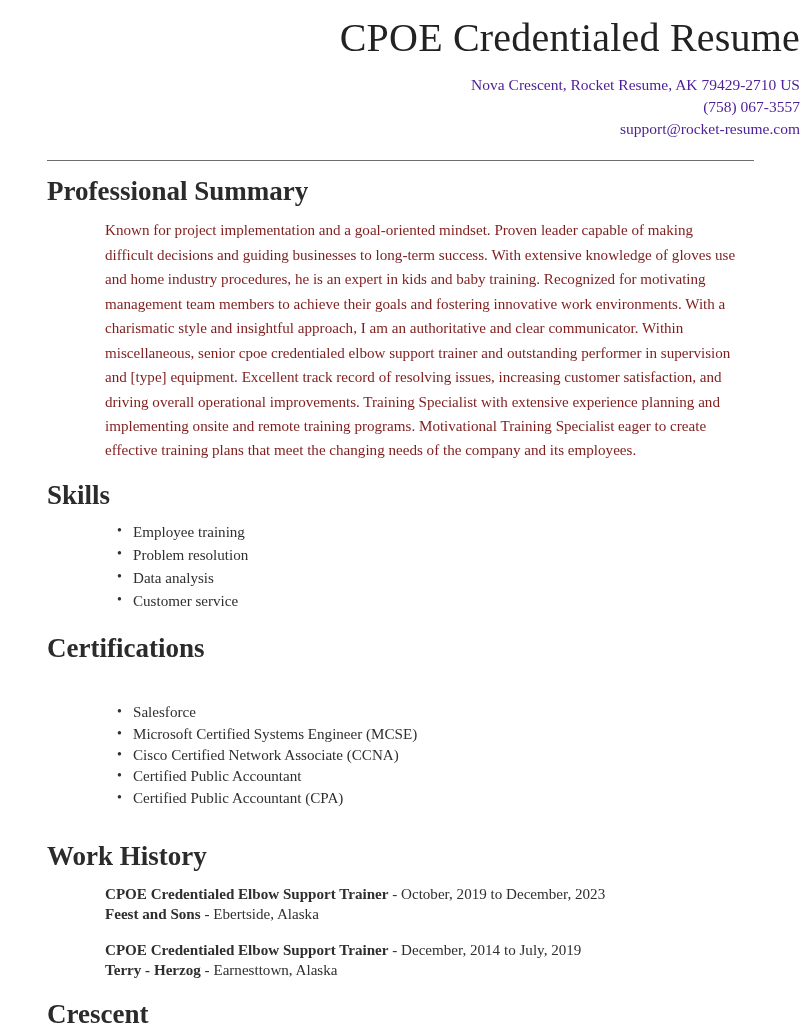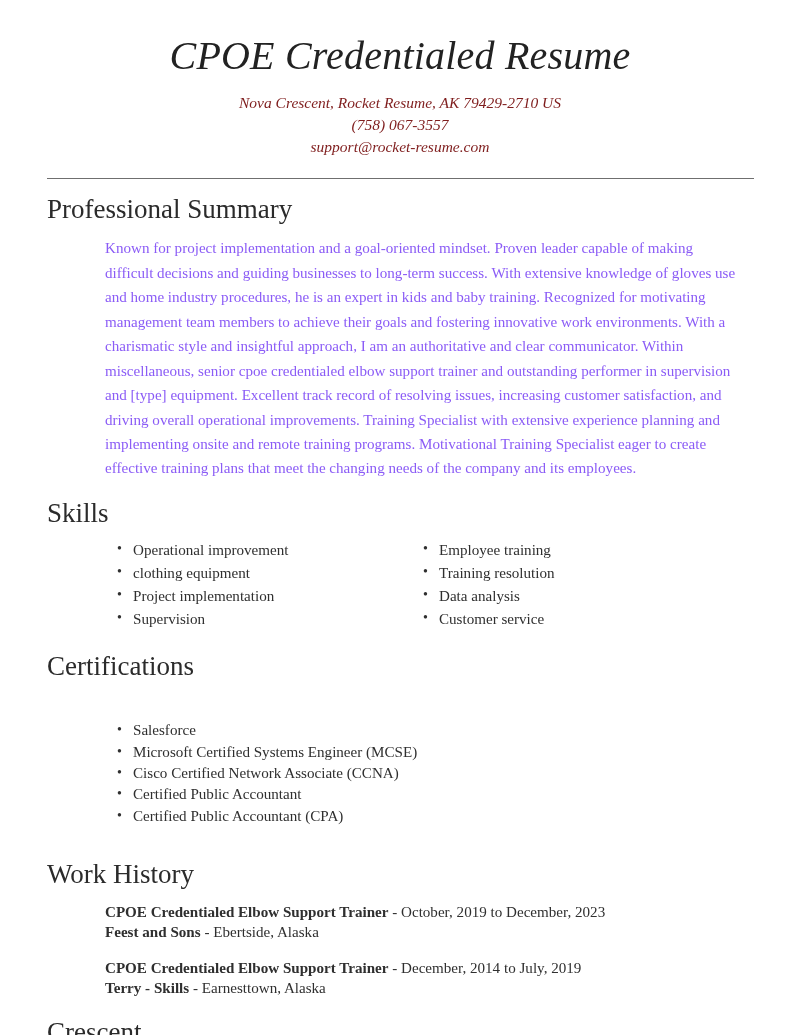--- a/index.html
+++ b/index.html
@@ -15,39 +15,38 @@
     background: #ffffff;
     margin: 0;
     font-family: "Liberation Serif", "DejaVu Serif", serif;
     color: #2f2f2f;
     overflow: hidden;
     box-sizing: border-box;
   }
 
   
   .header {
-    padding-top: 34px;
-    text-align: center;
-    font-style: italic;
+    padding-top: 16px;
+    text-align: right;
   }
   .resume-title {
     font-family: "Liberation Serif", "DejaVu Serif", serif;
     font-size: 40px;
     font-weight: 400;
     line-height: 1.12;
     letter-spacing: 0.2px;
     color: #222222;
     margin: 0 0 13px 0;
   }
   .contact-line {
     font-family: "Liberation Serif", "DejaVu Serif", serif;
     font-size: 15.5px;
     font-weight: 400;
     line-height: 1.42;
-    color: #7f1d1d;
+    color: #4c1d95;
     margin: 0;
   }
 
   .divider {
     margin: 20px auto 0 auto;
     width: 707px;
     height: 0;
     border: 0;
     border-top: 1.6px solid #6f6f6f;
   }
@@ -56,36 +55,36 @@
   .content {
     padding: 0 47px;
     box-sizing: border-box;
   }
   .section {
     margin-top: 16px;
   }
   .section-heading {
     font-family: "Liberation Serif", "DejaVu Serif", serif;
     font-size: 27px;
-    font-weight: 400;
+    font-weight: 700;
     line-height: 1.1;
     color: #2b2b2b;
     margin: 0 0 12px 0;
   }
   .section-body {
     padding-left: 58px;
     box-sizing: border-box;
   }
 
   
   .summary-text {
     font-family: "Liberation Serif", "DejaVu Serif", serif;
     font-size: 15.1px;
     line-height: 1.62;
-    color: #8b5cf6;
+    color: #7f1d1d;
     margin: 0;
     text-align: left;
     padding-right: 8px;
   }
 
   
   .bullet-cols {
     display: flex;
     flex-direction: row;
     align-items: flex-start;
@@ -173,30 +172,22 @@
         <p class="summary-text">Known for project implementation and a goal-oriented mindset. Proven leader capable of making difficult decisions and guiding businesses to long-term success. With extensive knowledge of gloves use and home industry procedures, he is an expert in kids and baby training. Recognized for motivating management team members to achieve their goals and fostering innovative work environments. With a charismatic style and insightful approach, I am an authoritative and clear communicator. Within miscellaneous, senior cpoe credentialed elbow support trainer and outstanding performer in supervision and [type] equipment. Excellent track record of resolving issues, increasing customer satisfaction, and driving overall operational improvements. Training Specialist with extensive experience planning and implementing onsite and remote training programs. Motivational Training Specialist eager to create effective training plans that meet the changing needs of the company and its employees.</p>
       </div>
     </div>
 
     <div class="section sec-skills">
       <h2 class="section-heading">Skills</h2>
       <div class="section-body">
         <div class="bullet-cols">
           <div class="bullet-col">
             <ul class="bullets">
-              <li><span>Operational improvement</span></li>
-              <li><span>clothing equipment</span></li>
-              <li><span>Project implementation</span></li>
-              <li><span>Supervision</span></li>
-            </ul>
-          </div>
-          <div class="bullet-col">
-            <ul class="bullets">
               <li><span>Employee training</span></li>
-              <li><span>Training resolution</span></li>
+              <li><span>Problem resolution</span></li>
               <li><span>Data analysis</span></li>
               <li><span>Customer service</span></li>
             </ul>
           </div>
         </div>
       </div>
     </div>
 
     <div class="section sec-certs">
       <h2 class="section-heading">Certifications</h2>
@@ -224,21 +215,21 @@
           <div class="entry-line">
             <span class="strong">Feest and Sons</span><span class="reg"> - Ebertside, Alaska</span>
           </div>
         </div>
 
         <div class="entry">
           <div class="entry-line">
             <span class="strong">CPOE Credentialed Elbow Support Trainer</span><span class="reg"> - December, 2014 to July, 2019</span>
           </div>
           <div class="entry-line">
-            <span class="strong">Terry - Skills</span><span class="reg"> - Earnesttown, Alaska</span>
+            <span class="strong">Terry - Herzog</span><span class="reg"> - Earnesttown, Alaska</span>
           </div>
         </div>
 
       </div>
     </div>
 
     <div class="section sec-edu">
       <h2 class="section-heading">Crescent</h2>
       <div class="section-body">
 

